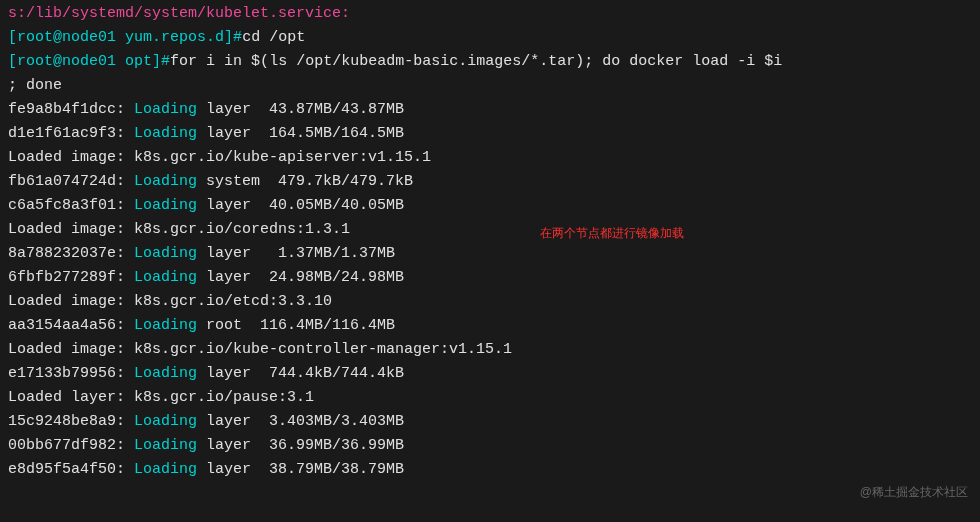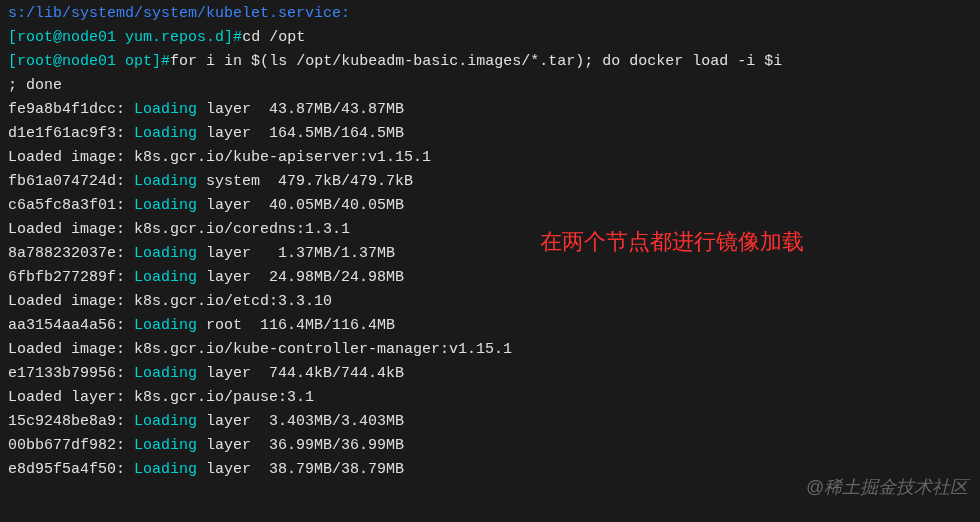--- a/index.html
+++ b/index.html
@@ -22,38 +22,37 @@
     .line {
       white-space: pre;
     }
     .cyan {
       color: #00d0d0;
     }
     .white {
       color: #e0e0e0;
     }
     .gray {
-      color: #3b82f6;
+      color: #ec4899;
     }
     .red-annotation {
       color: #ff3030;
       position: absolute;
       top: 224px;
       left: 540px;
       font-family: Liberation Sans, sans-serif;
-      font-size: 22px;
+      font-size: 12px;
     }
     .watermark {
       color: #666;
       position: absolute;
       bottom: 20px;
       right: 12px;
       font-family: sans-serif;
-      font-size: 18px;
-      font-style: italic;
+      font-size: 12px;
     }
   </style>
 </head>
 <body>
 
 <div class="line gray">s:/lib/systemd/system/kubelet.service:</div>
 
 <div class="line"><span class="cyan">[</span><span class="cyan">root</span><span class="cyan">@</span><span class="cyan">node01</span><span class="cyan"> </span><span class="cyan">yum.repos.d</span><span class="cyan">]#</span><span class="white">cd /opt</span></div>
 
 <div class="line"><span class="cyan">[</span><span class="cyan">root</span><span class="cyan">@</span><span class="cyan">node01</span><span class="cyan"> </span><span class="cyan">opt</span><span class="cyan">]#</span><span class="white">for i in $(ls /opt/kubeadm-basic.images/*.tar); do docker load -i $i

